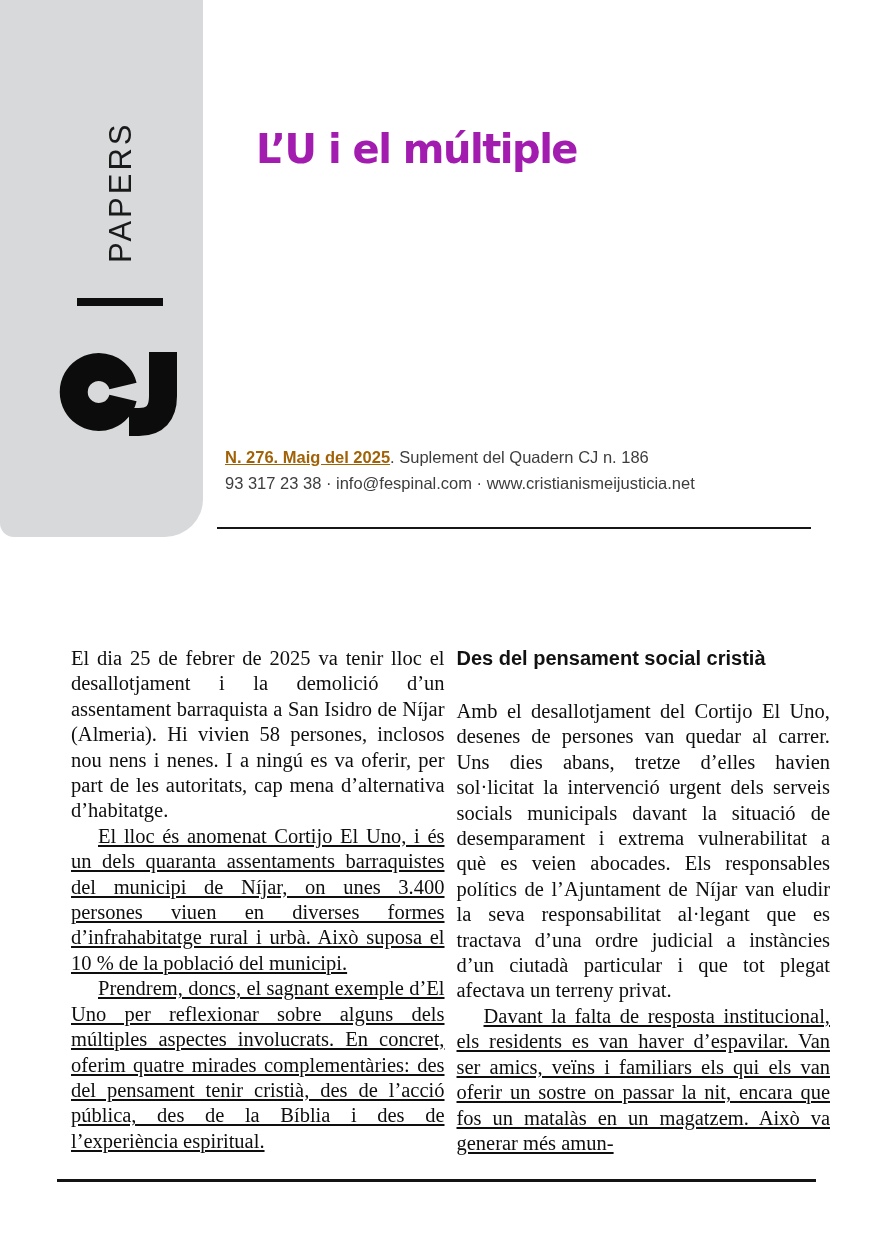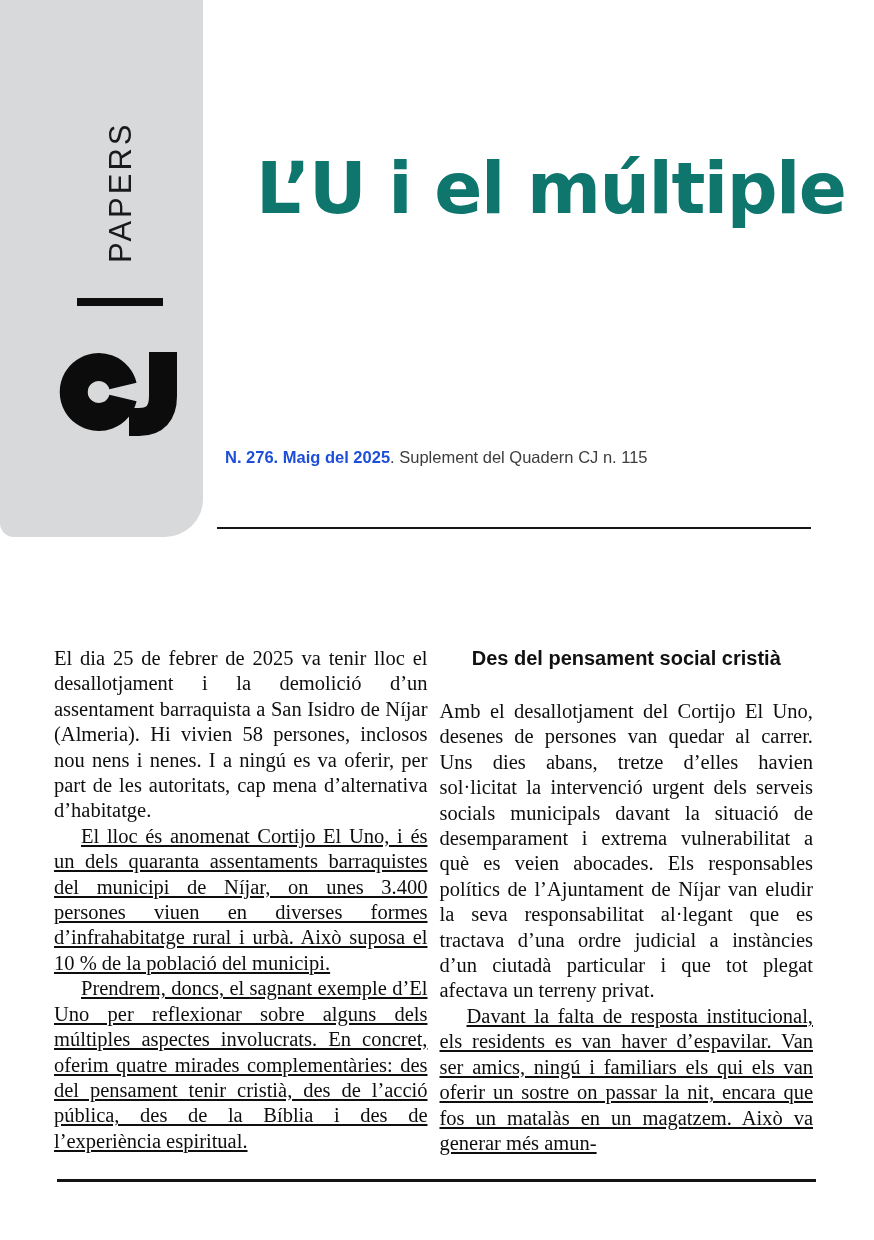--- a/index.html
+++ b/index.html
@@ -28,51 +28,51 @@
   .divider-bar {
     position: absolute; left: 77px; top: 298px;
     width: 86px; height: 8px; background: #0e0e0e;
   }
   .cj-logo { position: absolute; left: 59px; top: 352px; }
 
   
   .page-title {
     position: absolute; left: 256px; top: 99px;
     font-family: "DejaVu Sans", sans-serif;
-    font-weight: 700; font-size: 71px; letter-spacing: -1.5px;
-    color: #0f766e; white-space: nowrap;
+    font-weight: 700; font-size: 40px; letter-spacing: -1.5px;
+    color: #a21caf; white-space: nowrap;
   }
 
   
   .masthead {
     position: absolute; left: 225px; top: 444px;
     font-size: 16.5px; line-height: 26px; color: #3d3d3d;
   }
-  .masthead .strong { font-weight: 700; color: #1d4ed8; }
+  .masthead .strong { font-weight: 700; color: #a16207; text-decoration: underline; }
   .masthead-rule {
     position: absolute; left: 217px; top: 527px;
     width: 594px; height: 2px; background: #161616;
   }
 
   
   .article {
-    position: absolute; left: 54px; top: 646px;
+    position: absolute; left: 71px; top: 646px;
     width: 759px;
     display: flex; gap: 12px;
     font-family: "Liberation Serif", serif;
     font-size: 20.5px; line-height: 25.4px;
     color: #0e0e0e; text-align: justify;
   }
   .column { flex: 1; min-width: 0; }
   .column p { margin: 0; hyphens: auto; -webkit-hyphens: auto; }
   .column p.indent { text-indent: 27px; text-decoration: underline; }
   .section-heading {
     font-family: "Liberation Sans", sans-serif;
     font-weight: 700; font-size: 20px; line-height: 25px;
-    color: #111111; margin: 0 0 28px 0; text-align: center;
+    color: #111111; margin: 0 0 28px 0; text-align: left;
   }
 
   .footer-rule {
     position: absolute; left: 57px; top: 1179px;
     width: 759px; height: 3px; background: #141414;
   }
 </style>
 </head>
 <body>
 
@@ -83,30 +83,31 @@
     <svg width="120" height="86" viewBox="0 0 120 86" aria-hidden="true">
       <path d="M 64 34 A 25 25 0 1 0 64 46" fill="none" stroke="#0c0c0c" stroke-width="28"></path>
       <path d="M 104 0 L 104 44 Q 104 70 80 70 L 70 70" fill="none" stroke="#0c0c0c" stroke-width="28"></path>
     </svg>
   </div>
 </div>
 
 <h1 class="page-title">L’U i el múltiple</h1>
 
 <div class="masthead">
-  <div><span class="strong">N. 276. Maig del 2025</span><span>. Suplement del Quadern CJ n. 115</span></div>
+  <div><span class="strong">N. 276. Maig del 2025</span><span>. Suplement del Quadern CJ n. 186</span></div>
+  <div>93 317 23 38 · info@fespinal.com · www.cristianismeijusticia.net</div>
 </div>
 <div class="masthead-rule"></div>
 
 <div class="article">
   <div class="column">
     <p>El dia 25 de febrer de 2025 va tenir lloc el desallotjament i la demolició d’un assentament barraquista a San Isidro de Níjar (Almeria). Hi vivien 58 persones, inclosos nou nens i nenes. I a ningú es va oferir, per part de les autoritats, cap mena d’alternativa d’habitatge.</p>
     <p class="indent">El lloc és anomenat Cortijo El Uno, i és un dels quaranta assentaments barraquistes del municipi de Níjar, on unes 3.400 persones viuen en diverses formes d’infrahabitatge rural i urbà. Això suposa el 10 % de la població del municipi.</p>
     <p class="indent">Prendrem, doncs, el sagnant exemple d’El Uno per reflexionar sobre alguns dels múltiples aspectes involucrats. En concret, oferim quatre mirades complementàries: des del pensament tenir cristià, des de l’acció pública, des de la Bíblia i des de l’experiència espiritual.</p>
   </div>
   <div class="column">
     <h2 class="section-heading">Des del pensament social cristià</h2>
     <p>Amb el desallotjament del Cortijo El Uno, desenes de persones van quedar al carrer. Uns dies abans, tretze d’elles havien sol·licitat la intervenció urgent dels serveis socials municipals davant la situació de desemparament i extrema vulnerabilitat a què es veien abocades. Els responsables polítics de l’Ajuntament de Níjar van eludir la seva responsabilitat al·legant que es tractava d’una ordre judicial a instàncies d’un ciutadà particular i que tot plegat afectava un terreny privat.</p>
-    <p class="indent">Davant la falta de resposta institucional, els residents es van haver d’espavilar. Van ser amics, ningú i familiars els qui els van oferir un sostre on passar la nit, encara que fos un matalàs en un magatzem. Això va generar més amun-</p>
+    <p class="indent">Davant la falta de resposta institucional, els residents es van haver d’espavilar. Van ser amics, veïns i familiars els qui els van oferir un sostre on passar la nit, encara que fos un matalàs en un magatzem. Això va generar més amun-</p>
   </div>
 </div>
 
 <div class="footer-rule"></div>
 
 </body></html>

